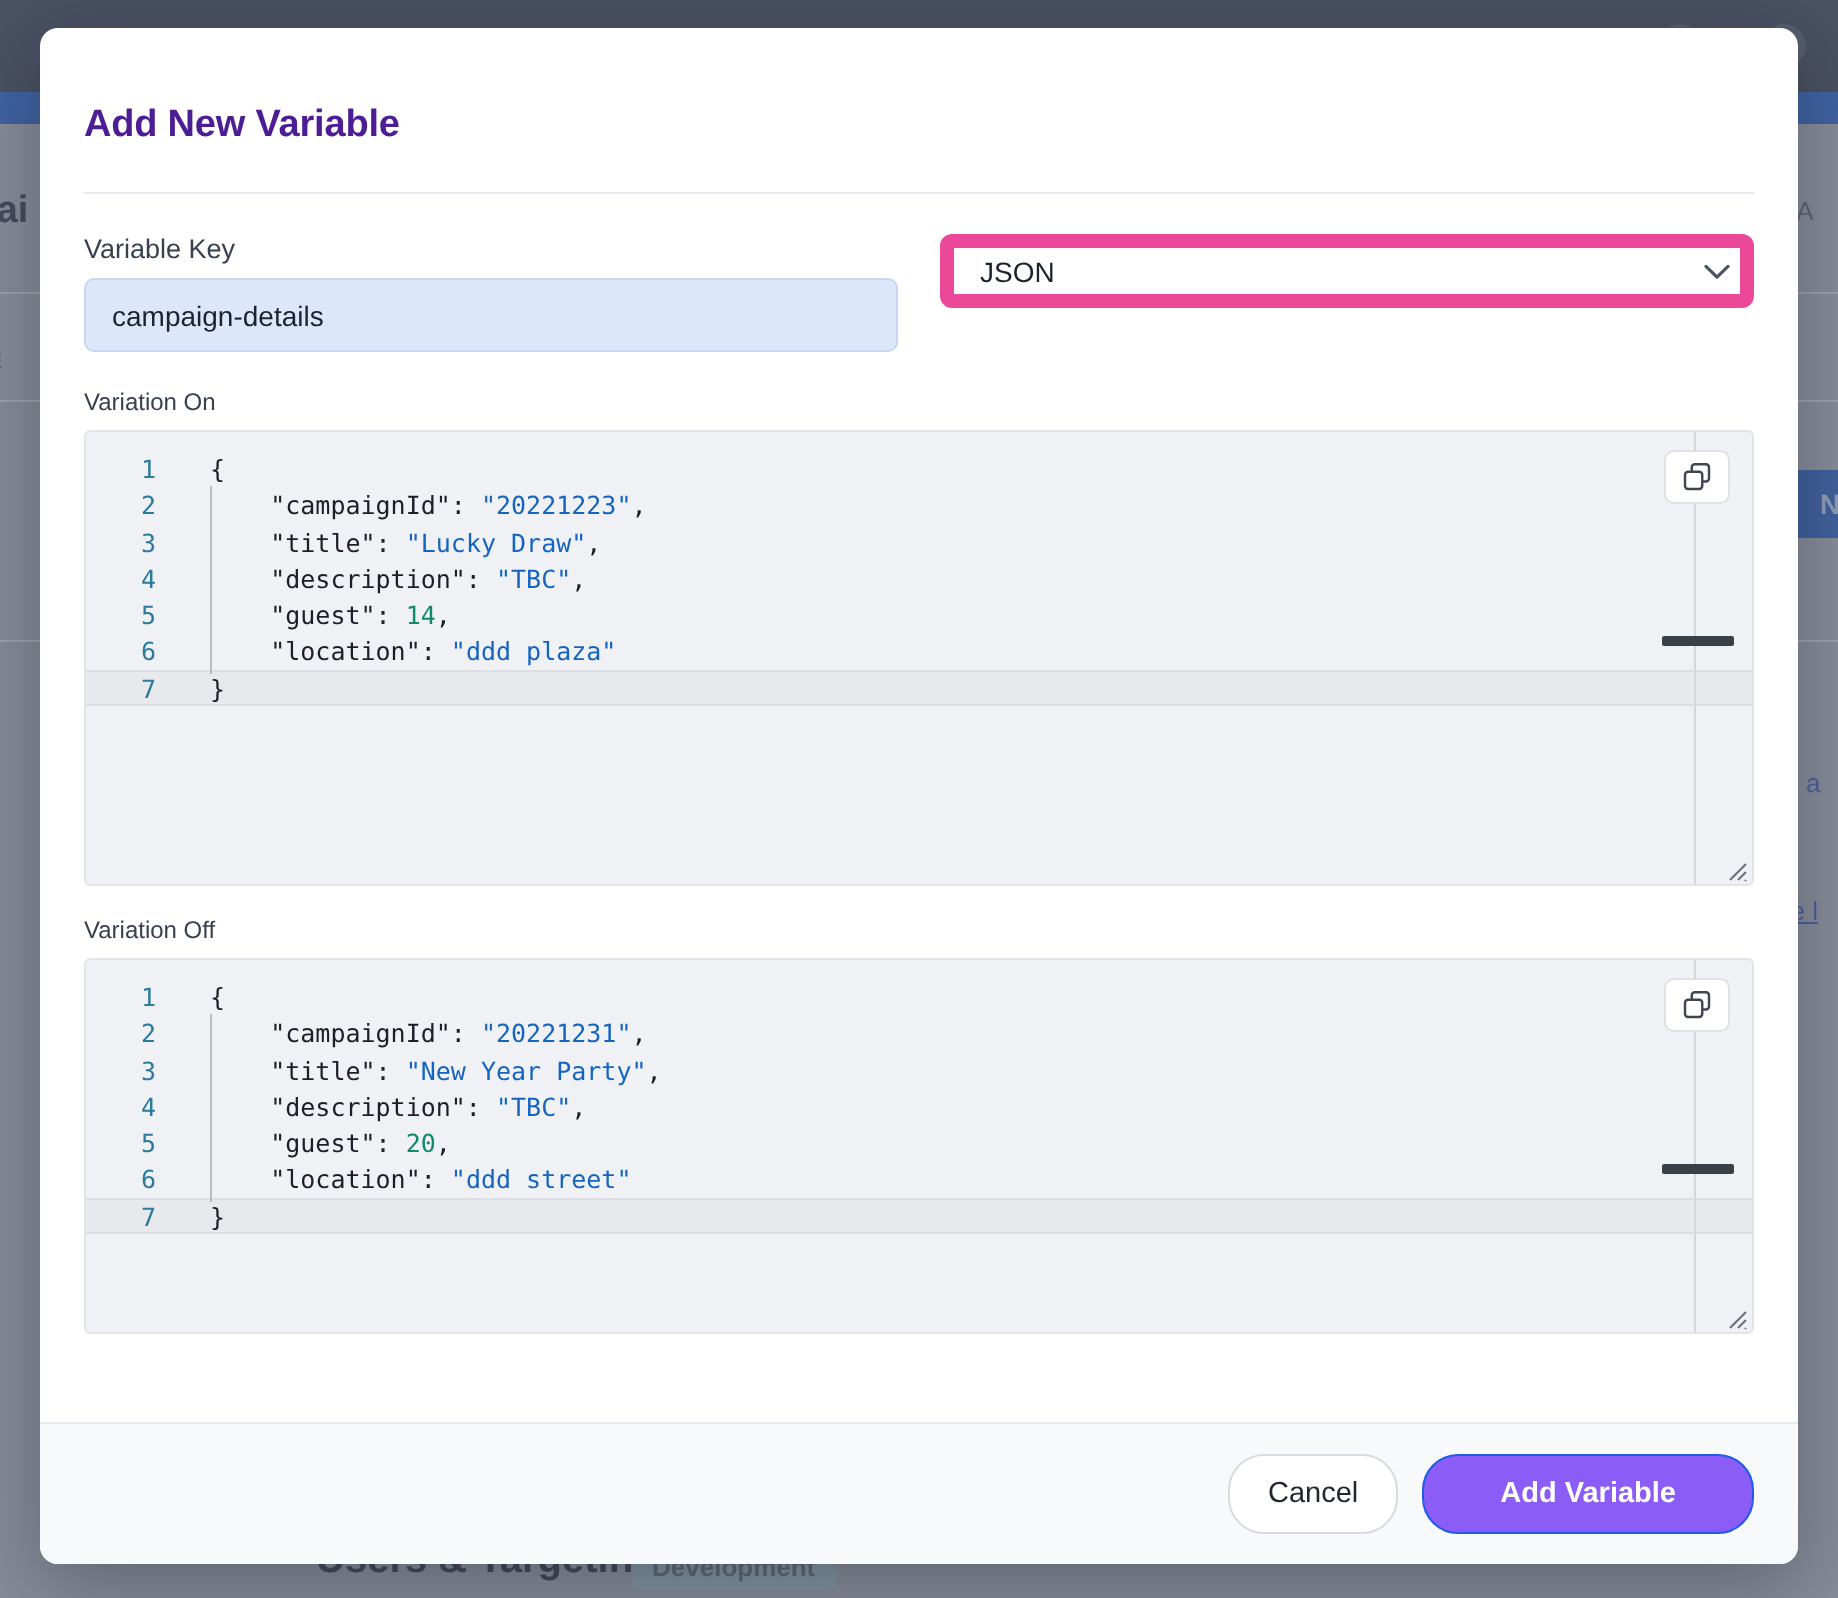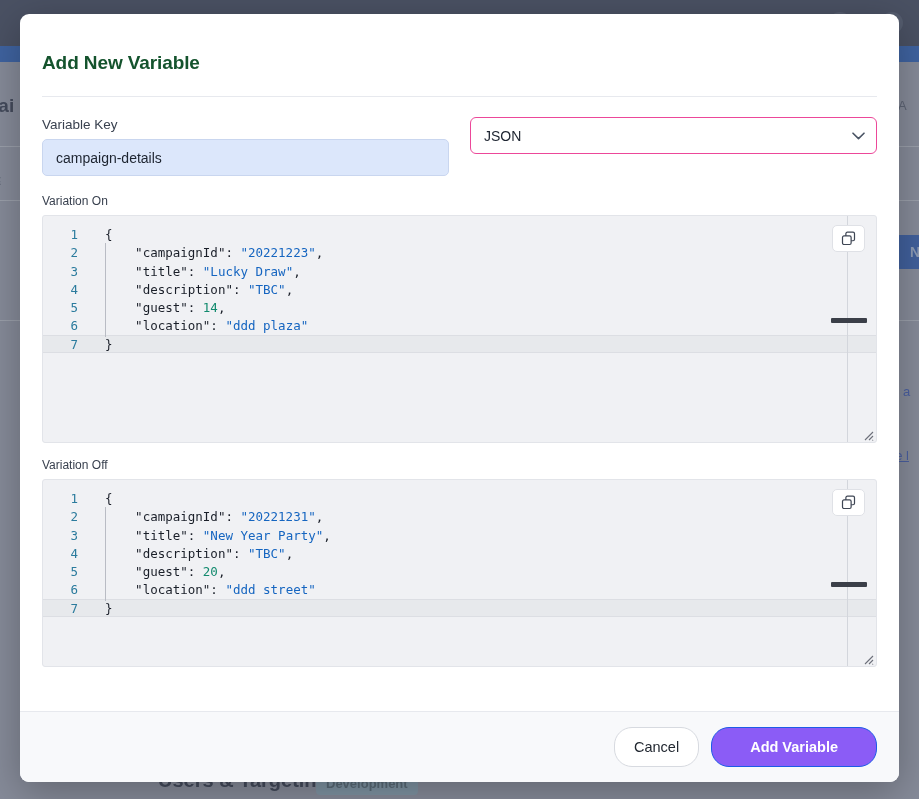--- a/index.html
+++ b/index.html
@@ -85,21 +85,21 @@
     display: flex; flex-direction: column;
   }
   .modal-body {
     flex: 1 1 auto;
     padding: 38px 22px 0 22px;
     overflow: hidden;
   }
   .modal-title {
     font-size: 19px;
     font-weight: 700;
-    color: #14532d;
+    color: #4c1d95;
     letter-spacing: -0.1px;
     margin: 0 0 22px 0;
   }
   .title-divider {
     border-top: 1px solid #e7e9ee;
     margin: 0 0 20px 0;
   }
 
   .field-row {
     display: flex;
@@ -123,21 +123,21 @@
     color: #1d2430;
     font-size: 14px;
     font-family: "Liberation Sans", sans-serif;
     padding: 0 13px;
     outline: none;
   }
   .select-wrap { position: relative; }
   .select-input {
     width: 100%;
     height: 37px;
-    border: 1px solid #ec4899;
+    border: 7px solid #ec4899;
     border-radius: 6px;
     background: #ffffff;
     color: #1d2430;
     font-size: 14px;
     font-family: "Liberation Sans", sans-serif;
     padding: 0 34px 0 13px;
     outline: none;
     appearance: none;
     -webkit-appearance: none;
     cursor: pointer;

